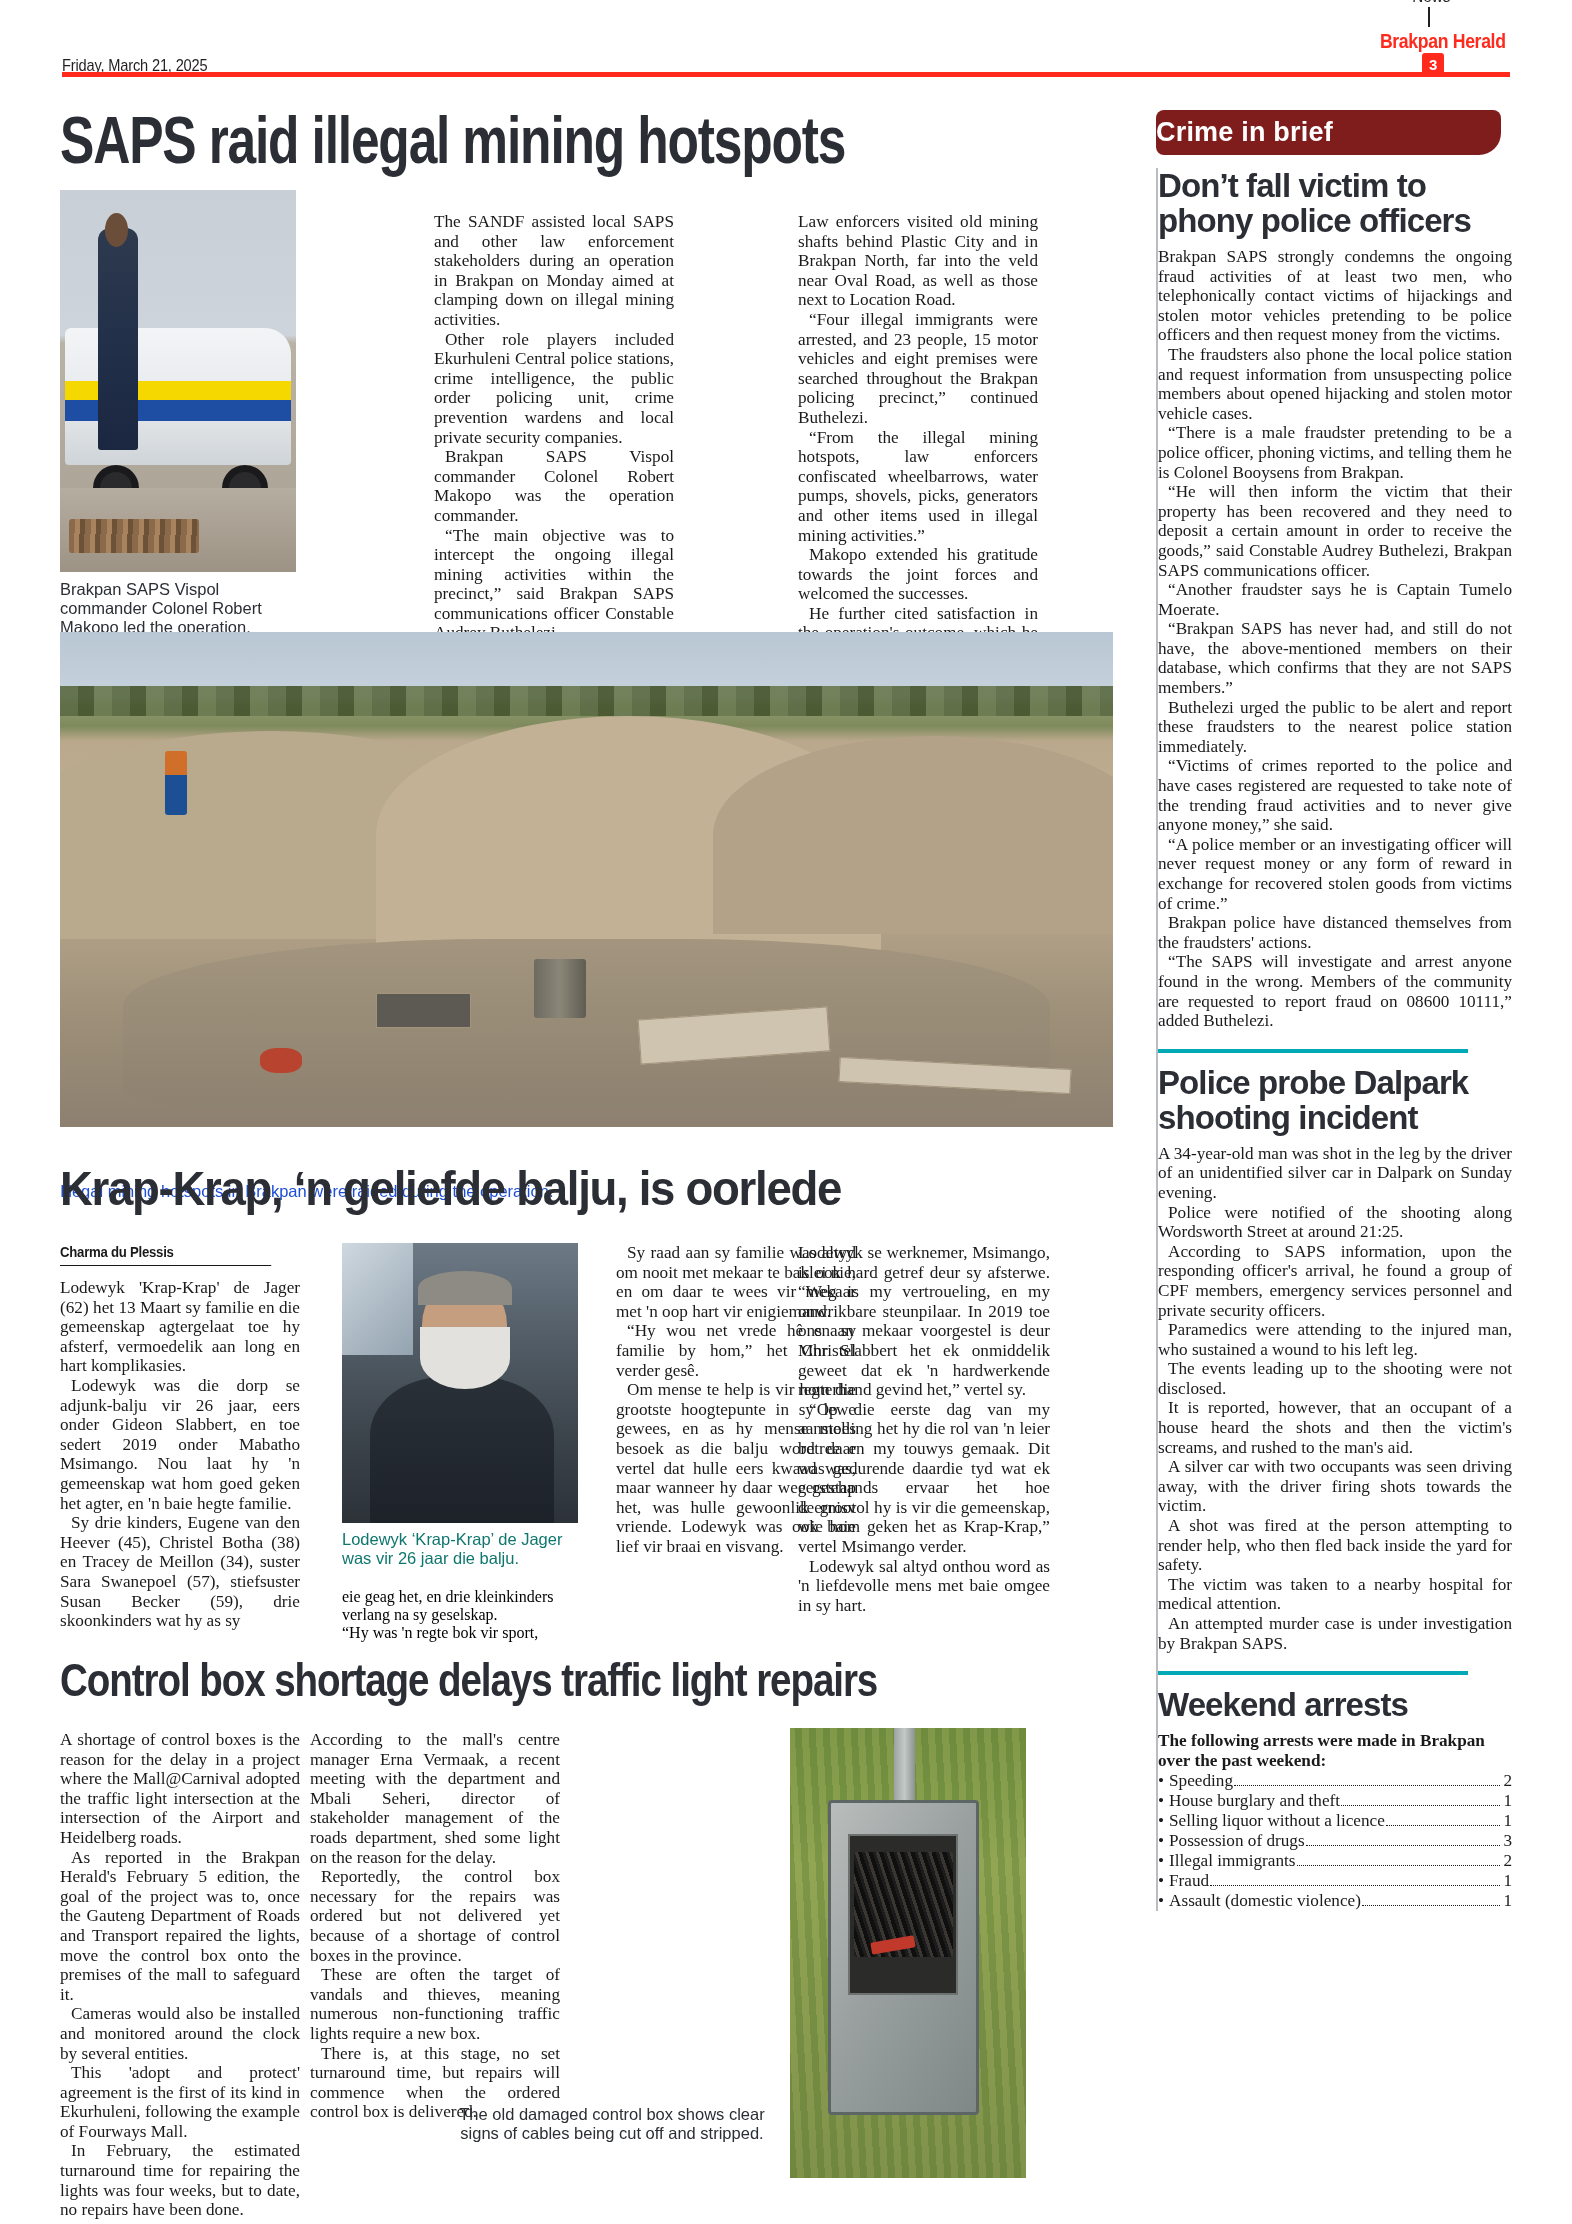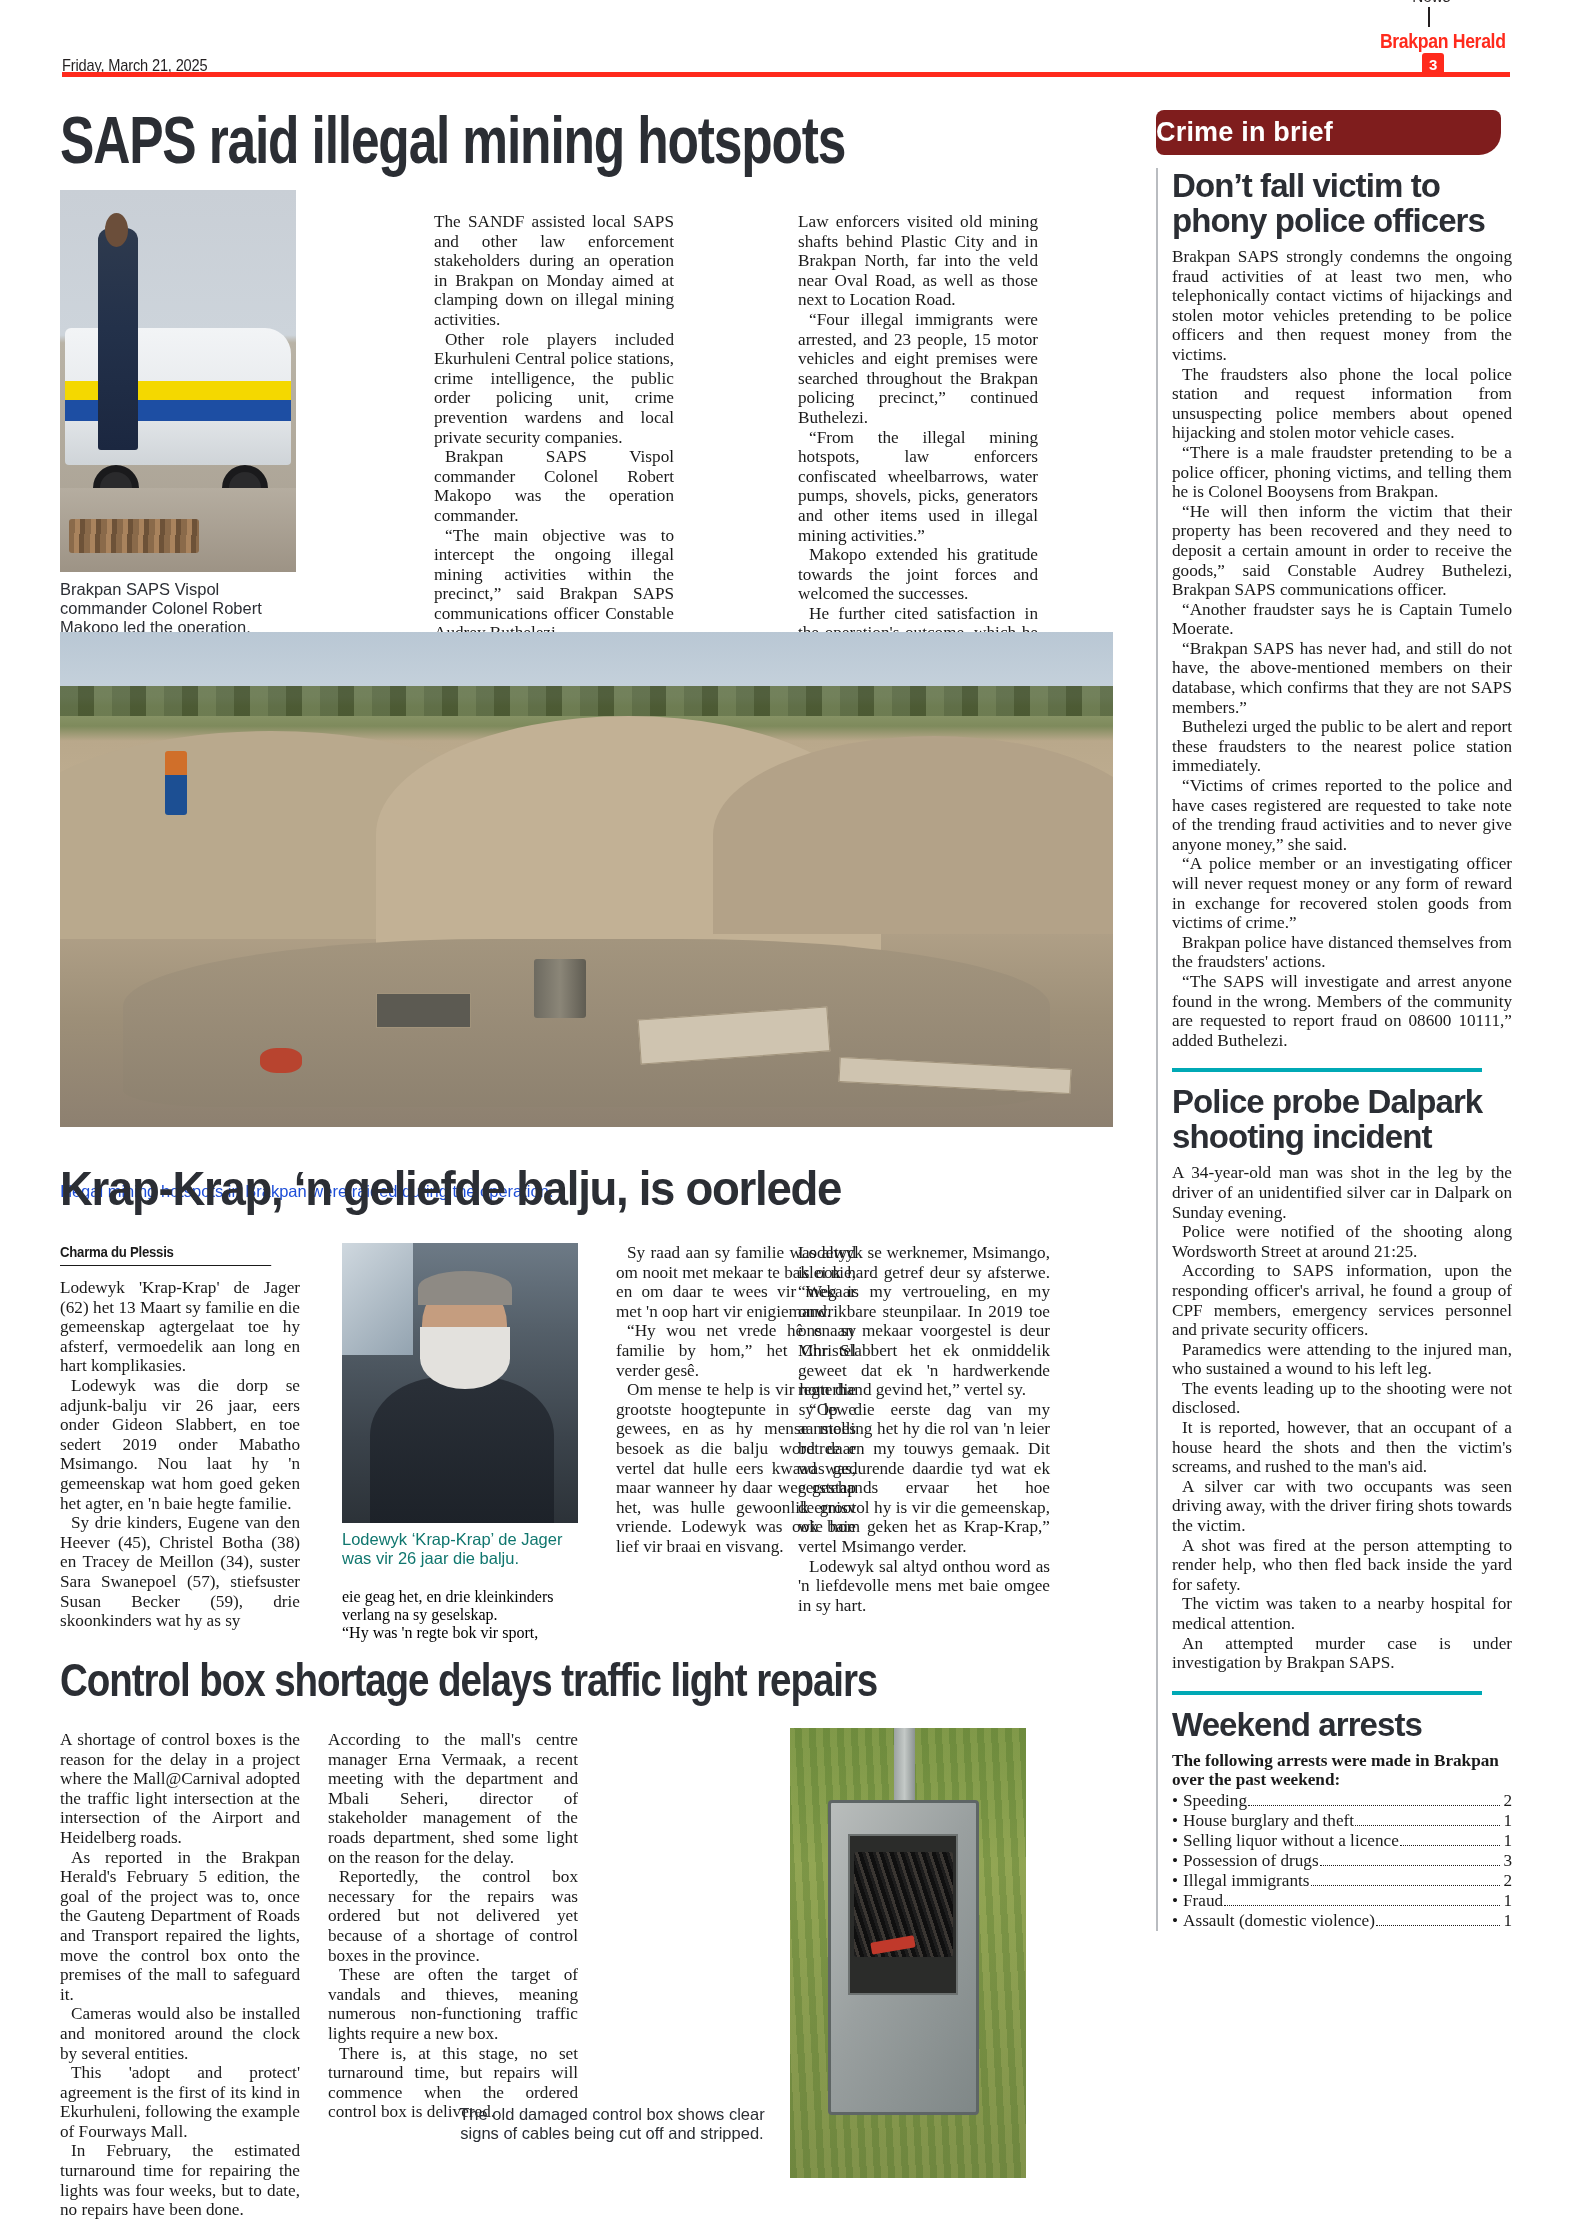--- a/index.html
+++ b/index.html
@@ -130,21 +130,21 @@
     letter-spacing: 0.2px;
   }
 
   
   .right-rail {
     position: absolute;
     left: 1156px;
     top: 168px;
     width: 356px;
     border-left: 2px solid #b9bcc0;
-    padding-left: 14px;
+    padding-left: 0;
   }
   .rail-title {
     font-family: "Liberation Sans", sans-serif;
     font-size: 33px;
     line-height: 35px;
     color: #2b2e34;
     letter-spacing: -0.9px;
     margin-bottom: 9px;
   }
   .rail-body p {
@@ -318,21 +318,21 @@
     font-size: 47px;
     line-height: 50px;
     color: #2b2e34;
     letter-spacing: -1.3px;
     transform: scaleX(0.82);
     transform-origin: left top;
     white-space: nowrap;
   }
   .a3-col { position: absolute; width: 240px; top: 1730px; }
   #a3c1 { left: 60px; }
-  #a3c2 { left: 310px; width: 250px; margin-left: 18px; }
+  #a3c2 { left: 310px; width: 250px; }
   .a3-photo {
     position: absolute;
     left: 790px;
     top: 1728px;
     width: 236px;
     height: 450px;
     overflow: hidden;
   }
   .a3-caption {
     position: absolute;

